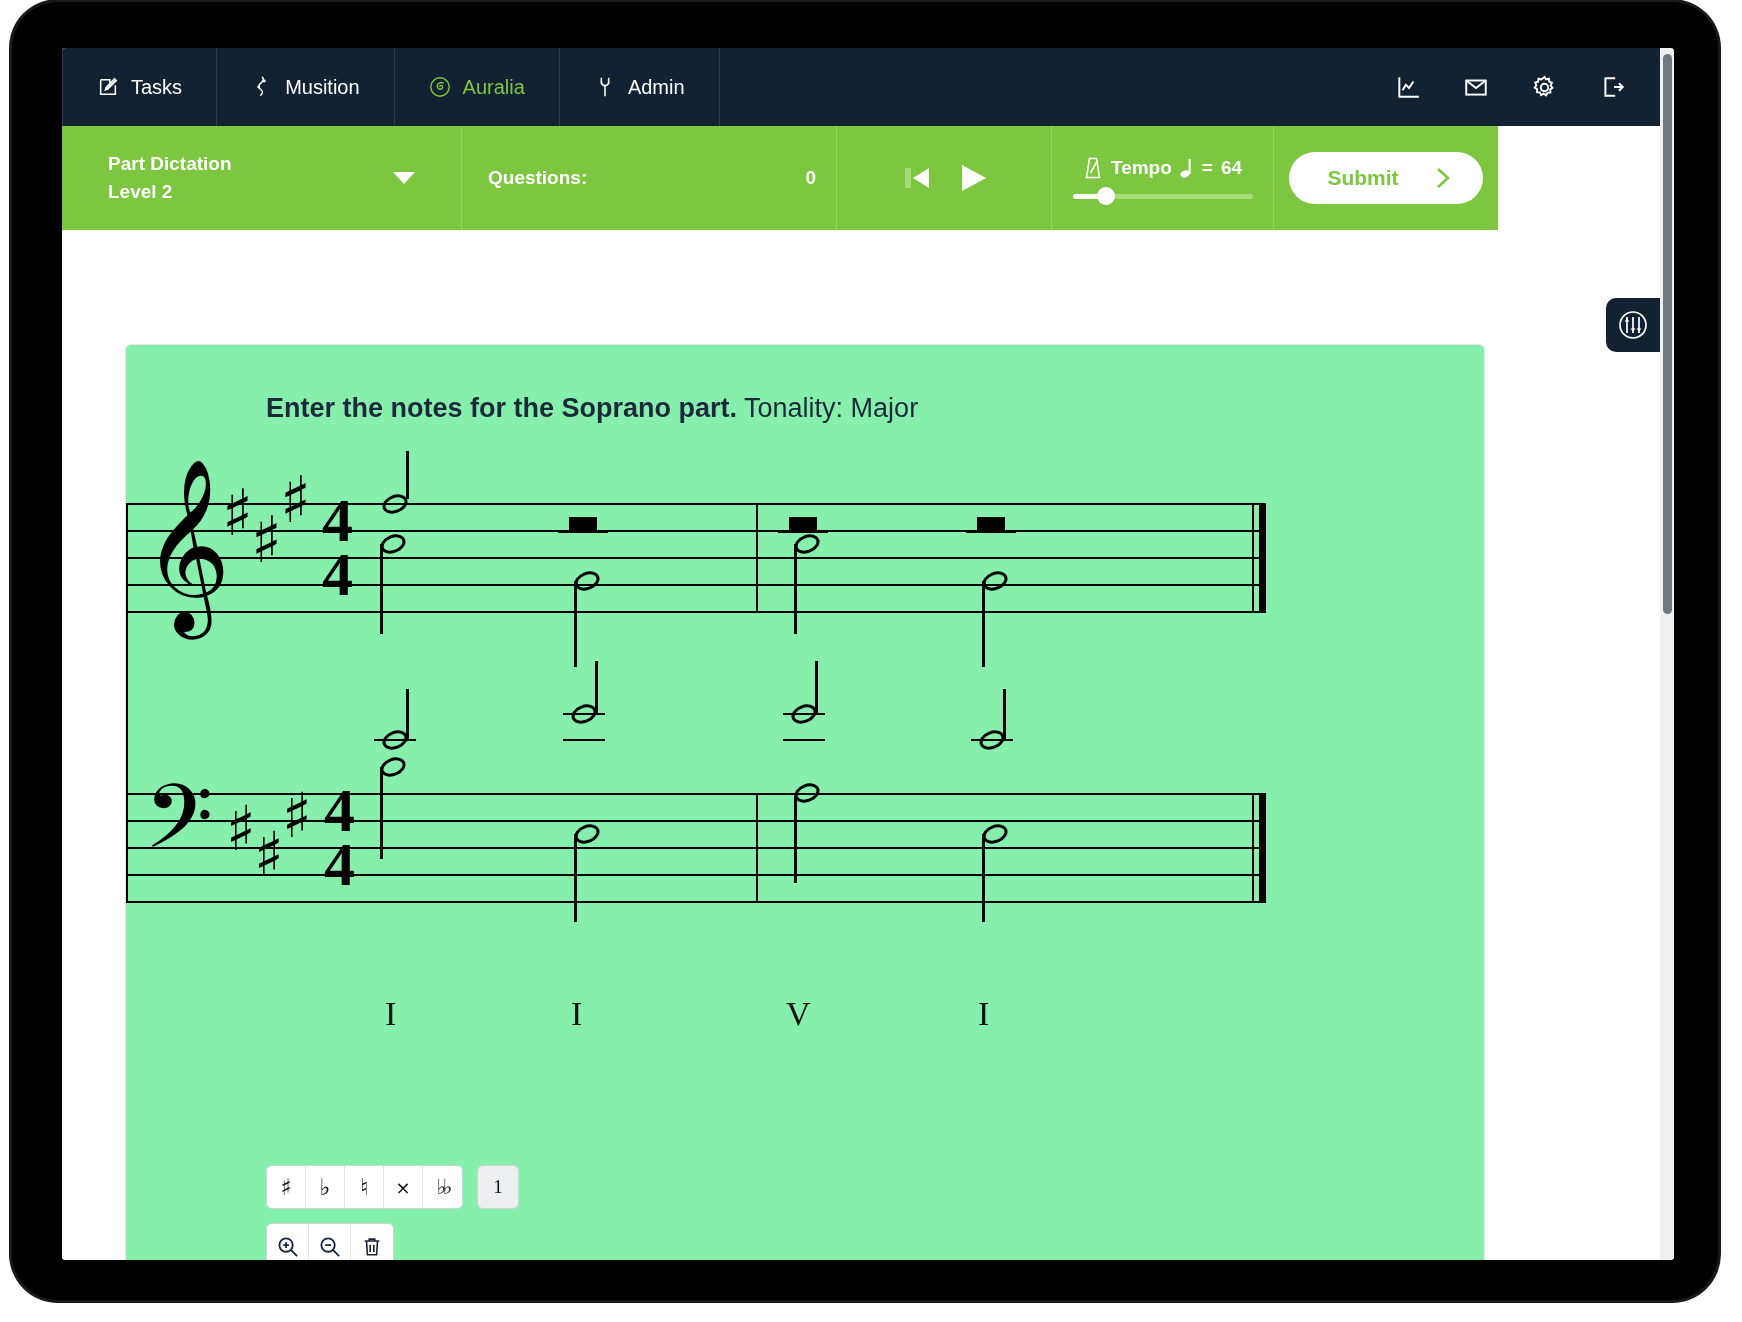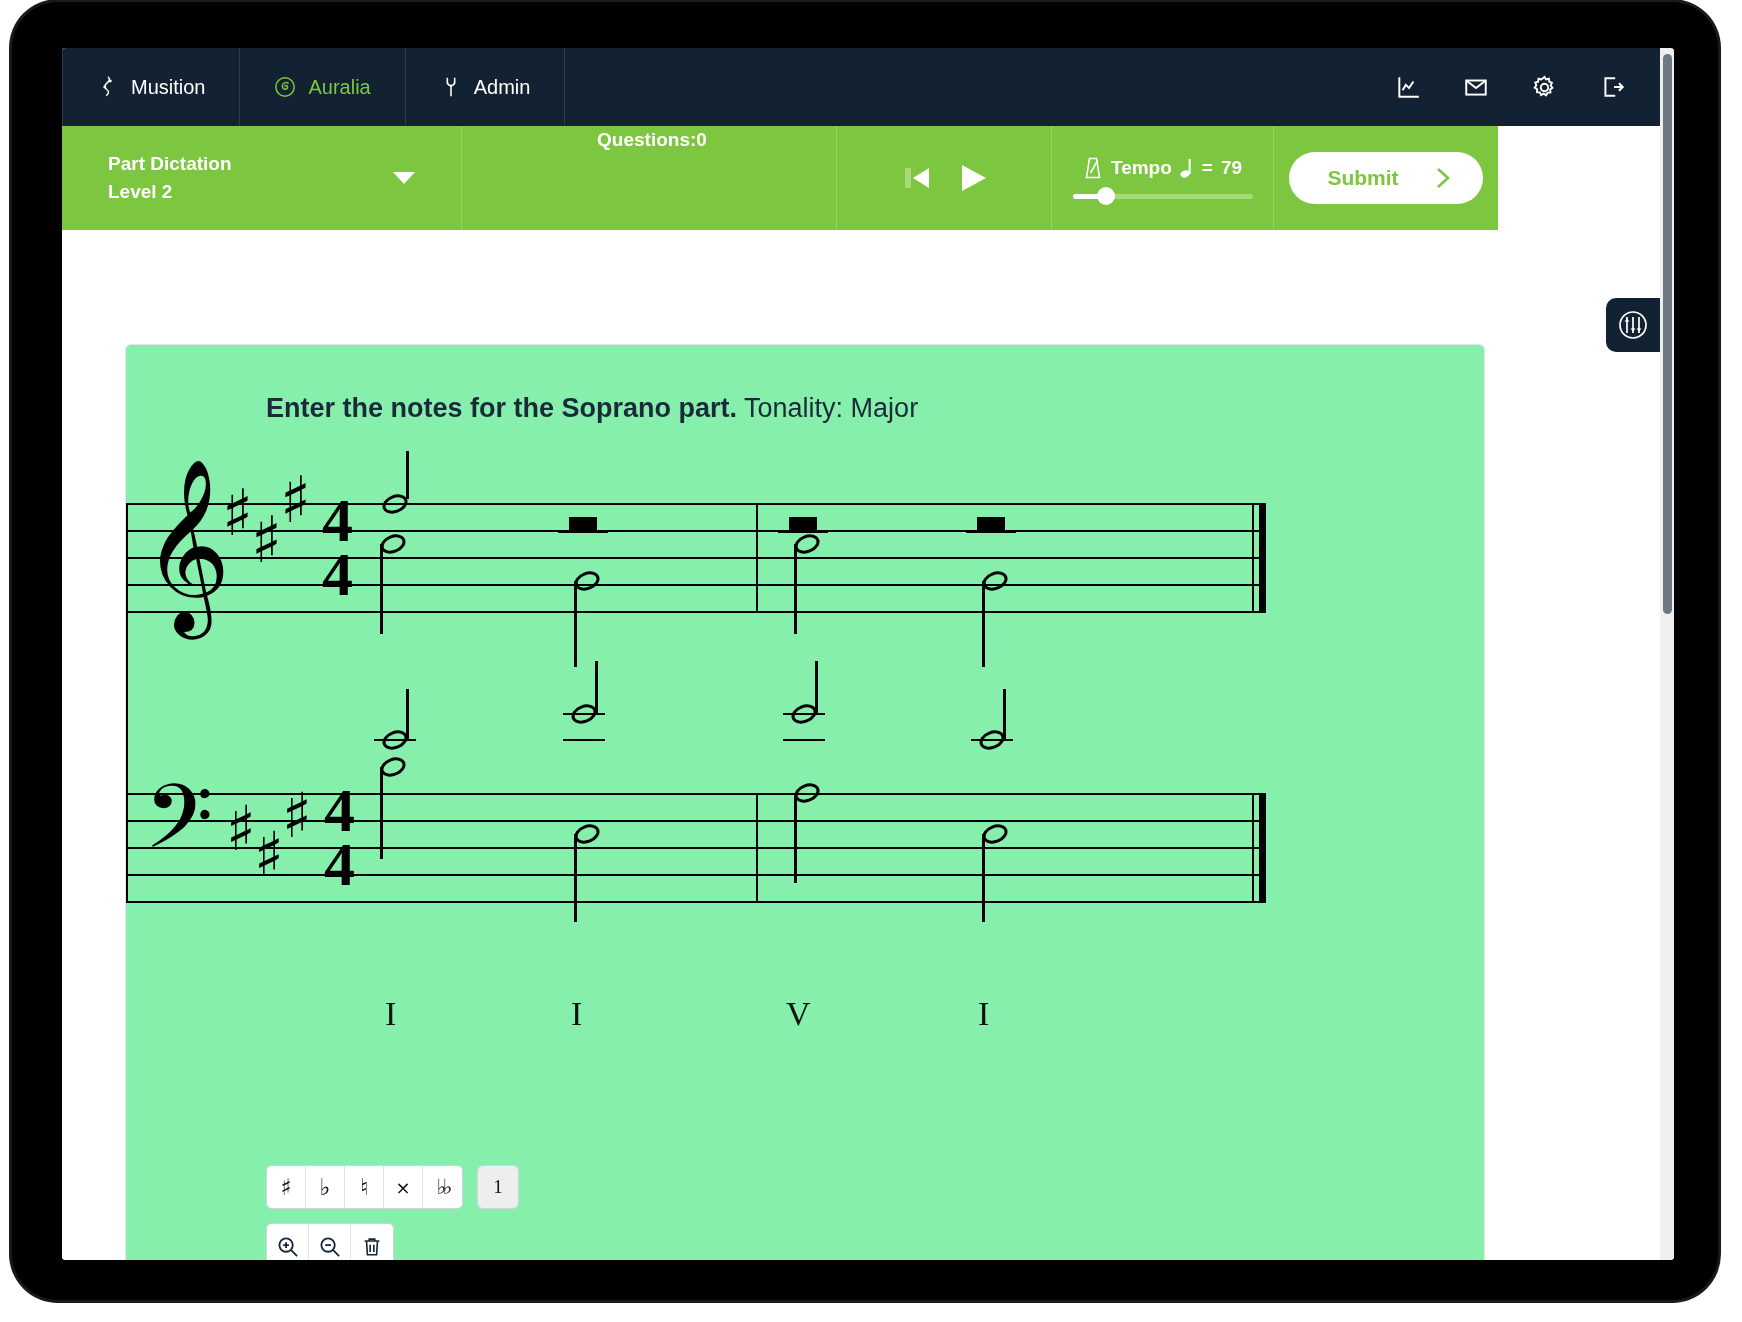--- a/index.html
+++ b/index.html
@@ -113,20 +113,21 @@
   .gb-exercise .l2 { font-size: 19px; font-weight: bold; }
   .caret-down {
     width: 0; height: 0;
     border-left: 11px solid transparent;
     border-right: 11px solid transparent;
     border-top: 12px solid #ffffff;
   }
   .gb-stats {
     width: 375px;
     padding: 0 10px 0 16px;
+    flex-direction: column;
     justify-content: center;
     align-items: stretch;
   }
   .stat-row {
     display: flex;
     justify-content: space-between;
     font-size: 19px;
     font-weight: bold;
     line-height: 1.5;
     padding: 0 10px;
@@ -337,20 +338,30 @@
 </head>
 <body>
 
 <div id="root">
   <div class="bezel">
     <div class="bezel-inner">
       <div class="screen">
 
         <div class="topnav">
 
+          <div class="nav-item">
+            <span class="ico">
+              <svg width="22" height="22" viewBox="0 0 24 24" fill="none" stroke="#ffffff" stroke-width="1.7">
+                <path d="M4 4h10v4M4 4v16h16V10"></path>
+                <path d="M20 3.5l1.2 1.2-9 9-1.9.7.7-1.9 9-9z" fill="#ffffff" stroke="none"></path>
+                <path d="M19 3l2 2-9.2 9.2-2.6.9.9-2.6L19 3z"></path>
+              </svg>
+            </span>
+            <span>Tasks</span>
+          </div>
 
           <div class="nav-item">
             <span class="ico">
               <svg width="22" height="24" viewBox="0 0 24 26" fill="none" stroke="#ffffff" stroke-width="1.6">
                 <path d="M12 2c3 2.5 1 5-1.5 7S8 14 11 16"></path>
                 <path d="M11 16c3 2 1 5-1 6.5"></path>
                 <circle cx="14.5" cy="6.5" r="1.6" fill="#ffffff" stroke="none"></circle>
                 <circle cx="8.5" cy="13" r="1.6" fill="#ffffff" stroke="none"></circle>
               </svg>
             </span>
@@ -448,21 +459,21 @@
                 </svg>
               </span>
               <span>Tempo</span>
               <span style="display:flex;">
                 <svg width="14" height="22" viewBox="0 0 14 22">
                   <ellipse cx="5" cy="17" rx="4.6" ry="3.4" fill="#ffffff" transform="rotate(-20 5 17)"></ellipse>
                   <rect x="8.6" y="2" width="2.1" height="15" fill="#ffffff"></rect>
                 </svg>
               </span>
               <span>=</span>
-              <span>79</span>
+              <span>64</span>
             </div>
             <div class="tempo-slider">
               <div class="ts-track"></div>
               <div class="ts-fill"></div>
               <div class="ts-thumb"></div>
             </div>
           </div>
 
           <div class="gb-cell gb-submit">
             <button class="submit-btn">

